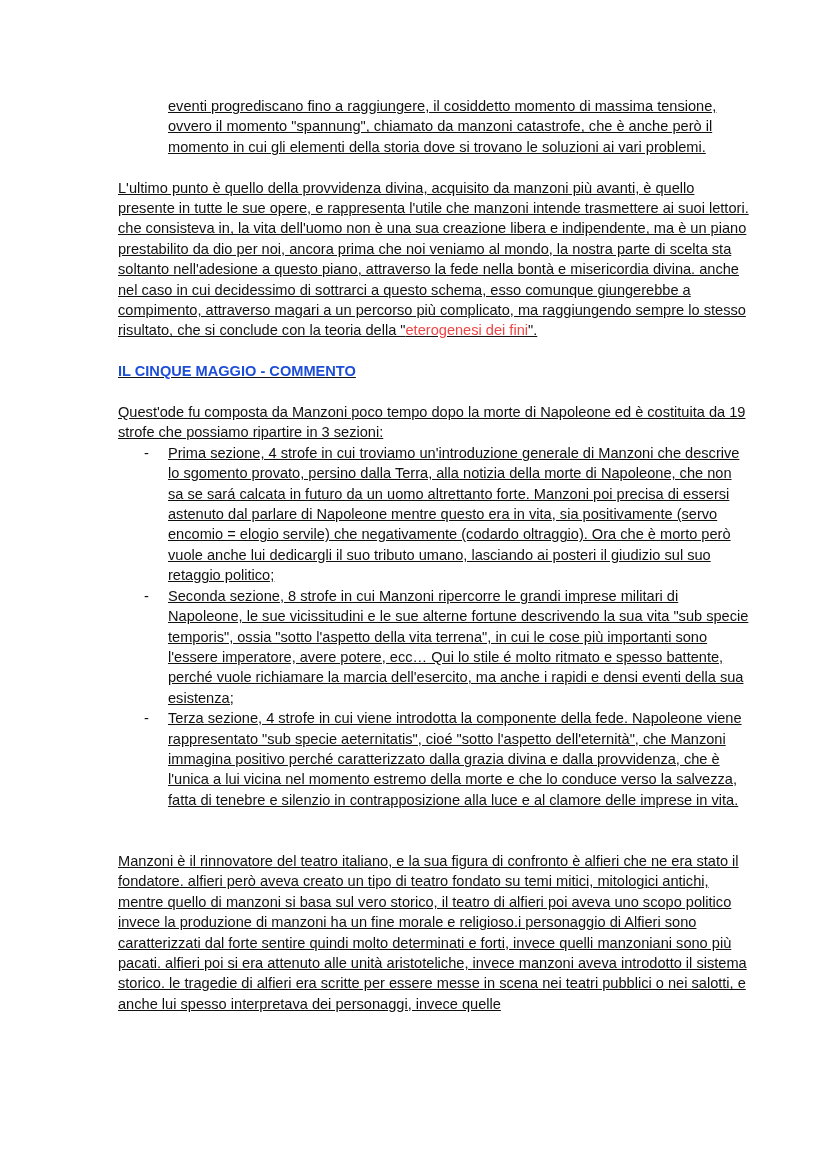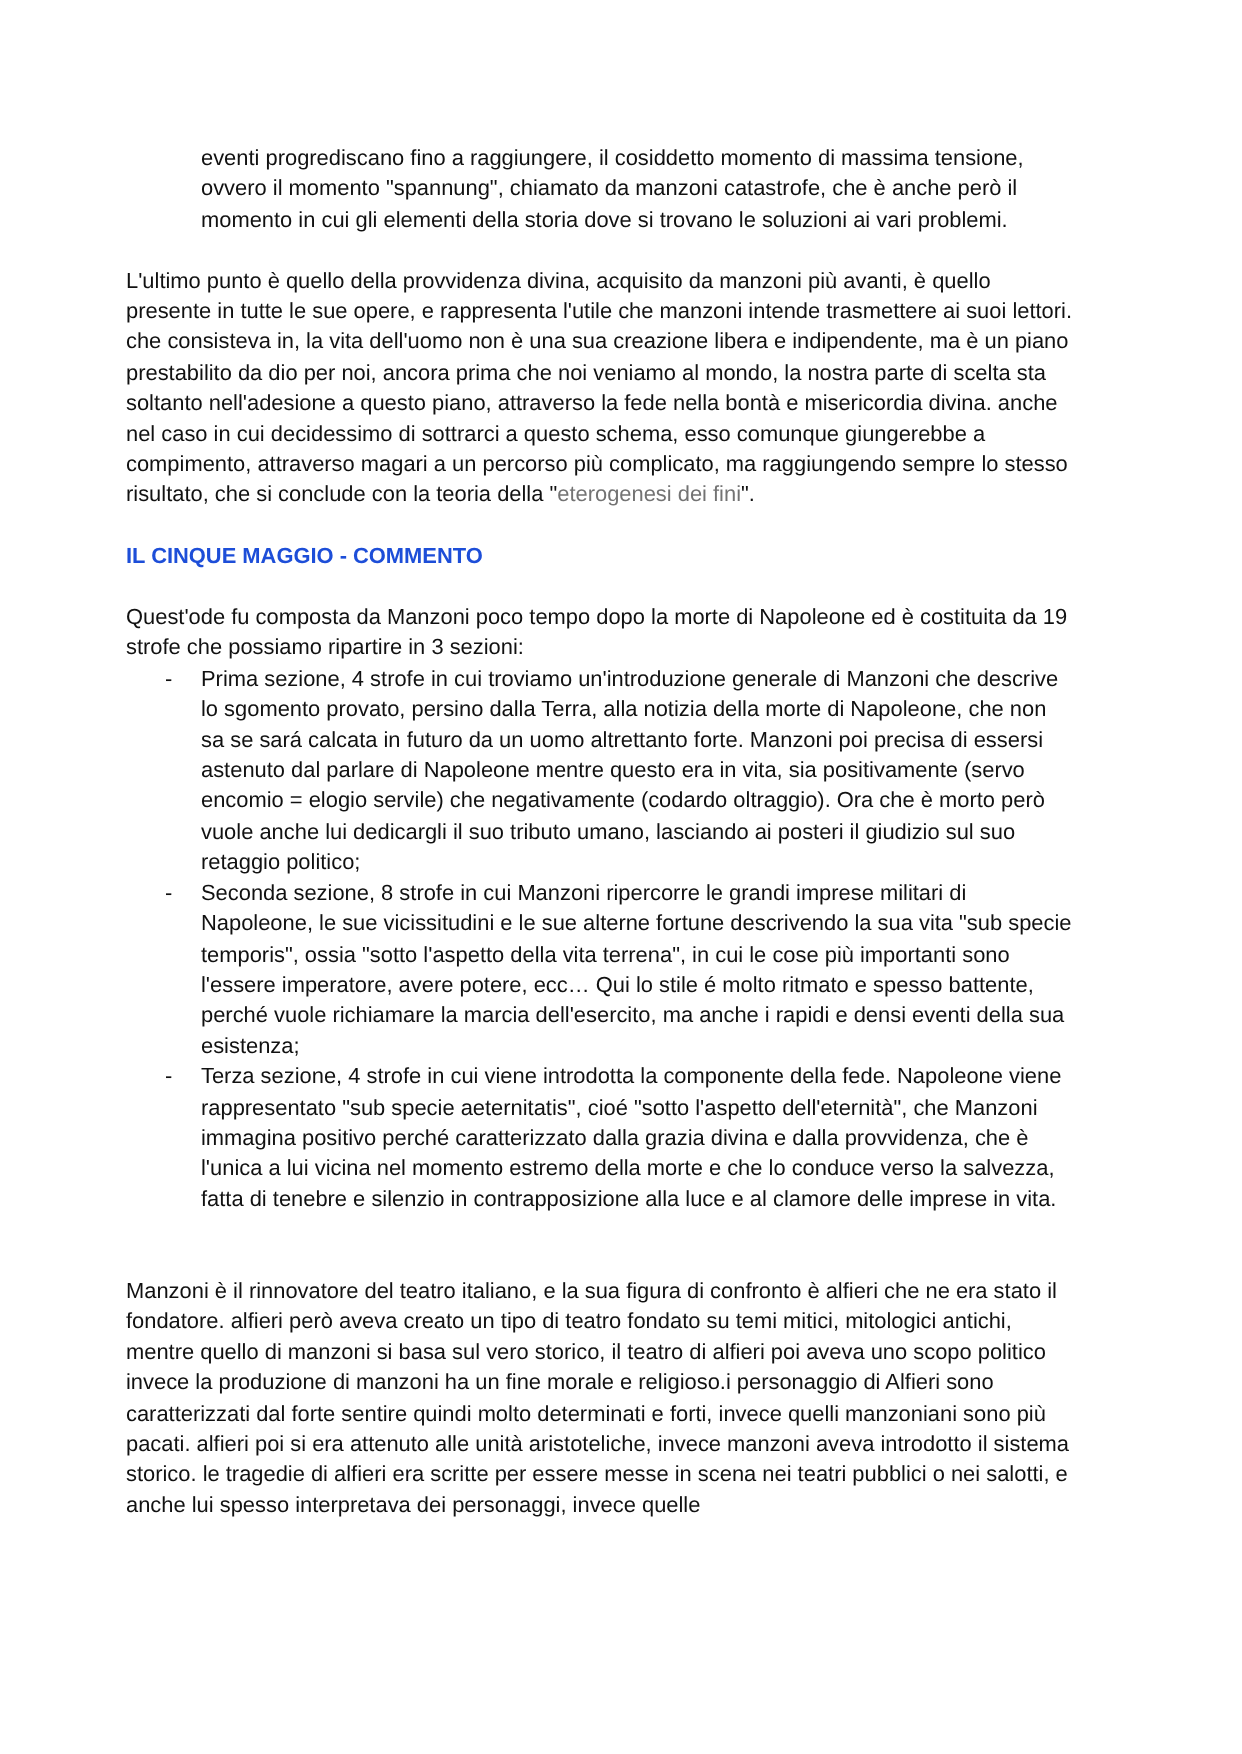--- a/index.html
+++ b/index.html
@@ -1,26 +1,26 @@
 <!DOCTYPE html>
 <html><head>
 <meta charset="utf-8">
 <style>
   html, body { margin:0; padding:0; background:#ffffff; }
   body { width:828px; height:1169px; overflow:hidden; position:relative; }
   .page {
-    position:absolute; left:84px; top:96px; width:632px;
+    position:absolute; left:118px; top:96px; width:632px;
     font-family:"Liberation Sans", sans-serif;
-    font-size:14.6px; line-height:20.4px; color:#111111;
+    font-size:14.6px; line-height:20.4px; color:#111111;text-decoration:underline;
   }
   .indent { padding-left:50px; }
   p { margin:0; }
   .gap { height:20.4px; }
   .heading { color:#1d4ed8; font-weight:bold; font-size:14.6px; }
-  .red { color:#737373; }
+  .red { color:#ef4444; }
   ul.sections { list-style:none; margin:0; padding:0; }
   ul.sections li { position:relative; padding-left:50px; }
   ul.sections li .dash { position:absolute; left:26px; top:0; }
 </style>
 </head>
 <body>
 
 <div class="page">
 
   <p class="indent">eventi progrediscano fino a raggiungere, il cosiddetto momento di massima tensione, ovvero il momento "spannung", chiamato da manzoni catastrofe, che è anche però il momento in cui gli elementi della storia dove si trovano le soluzioni ai vari problemi.</p>

